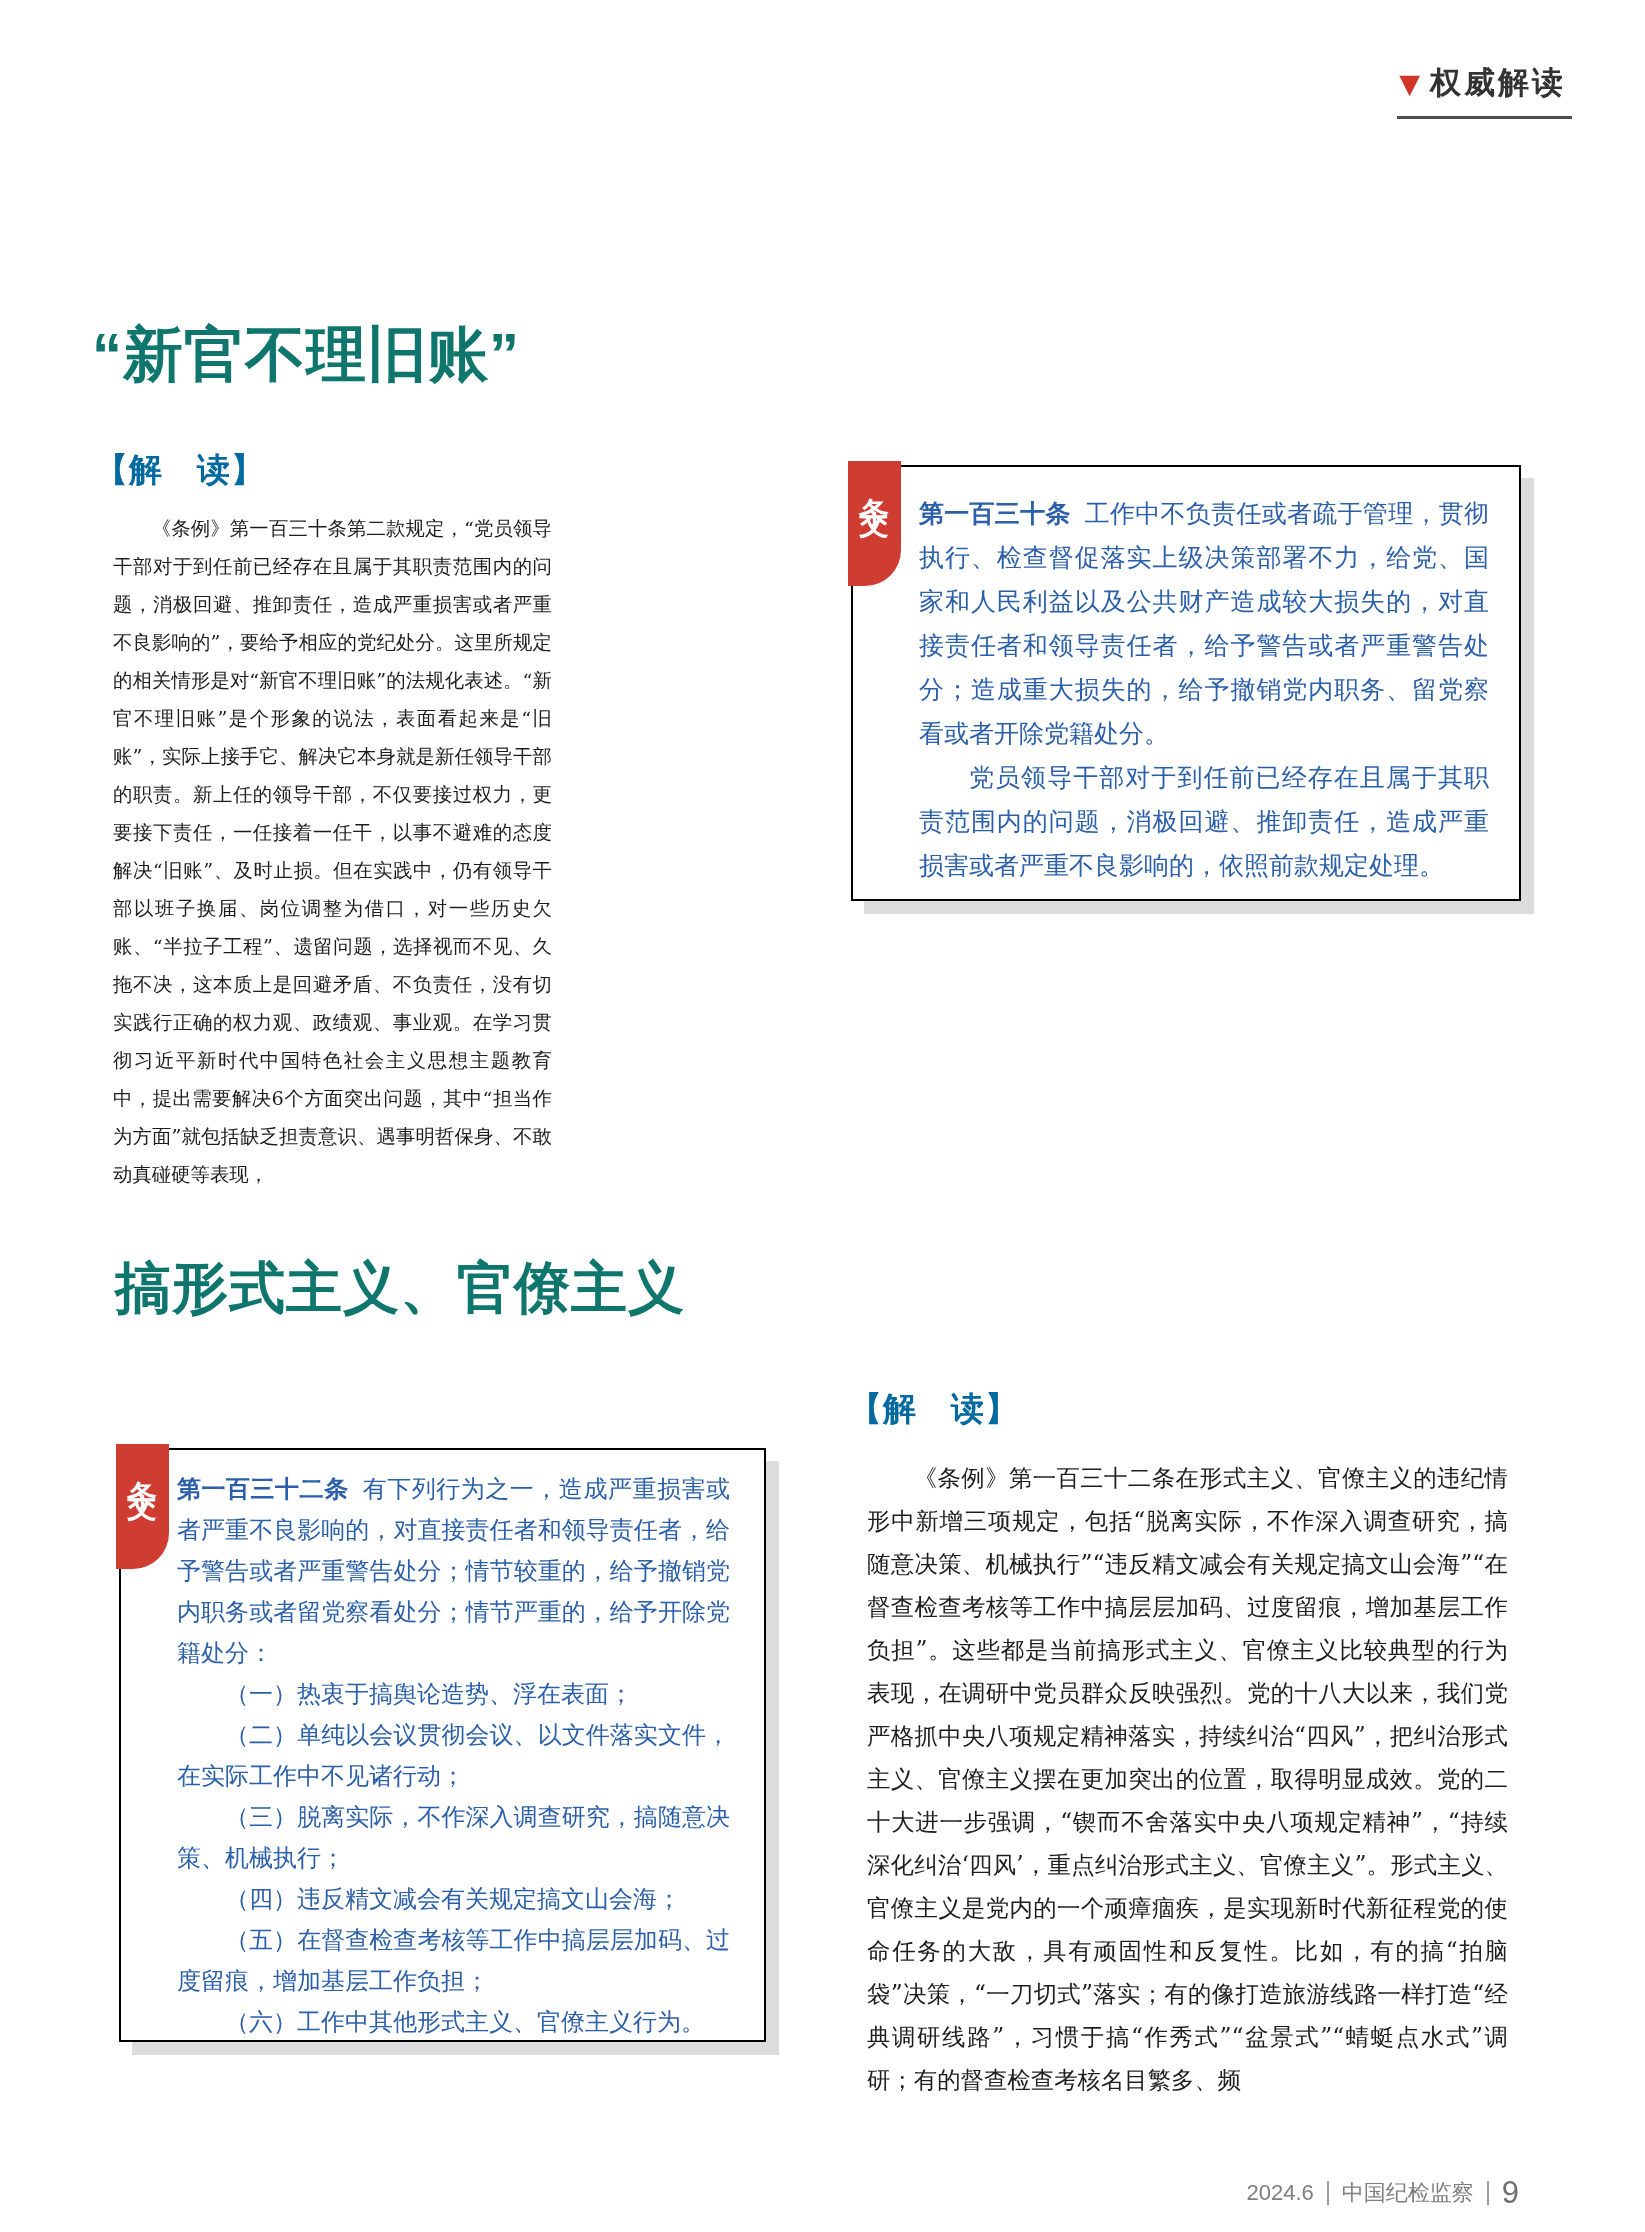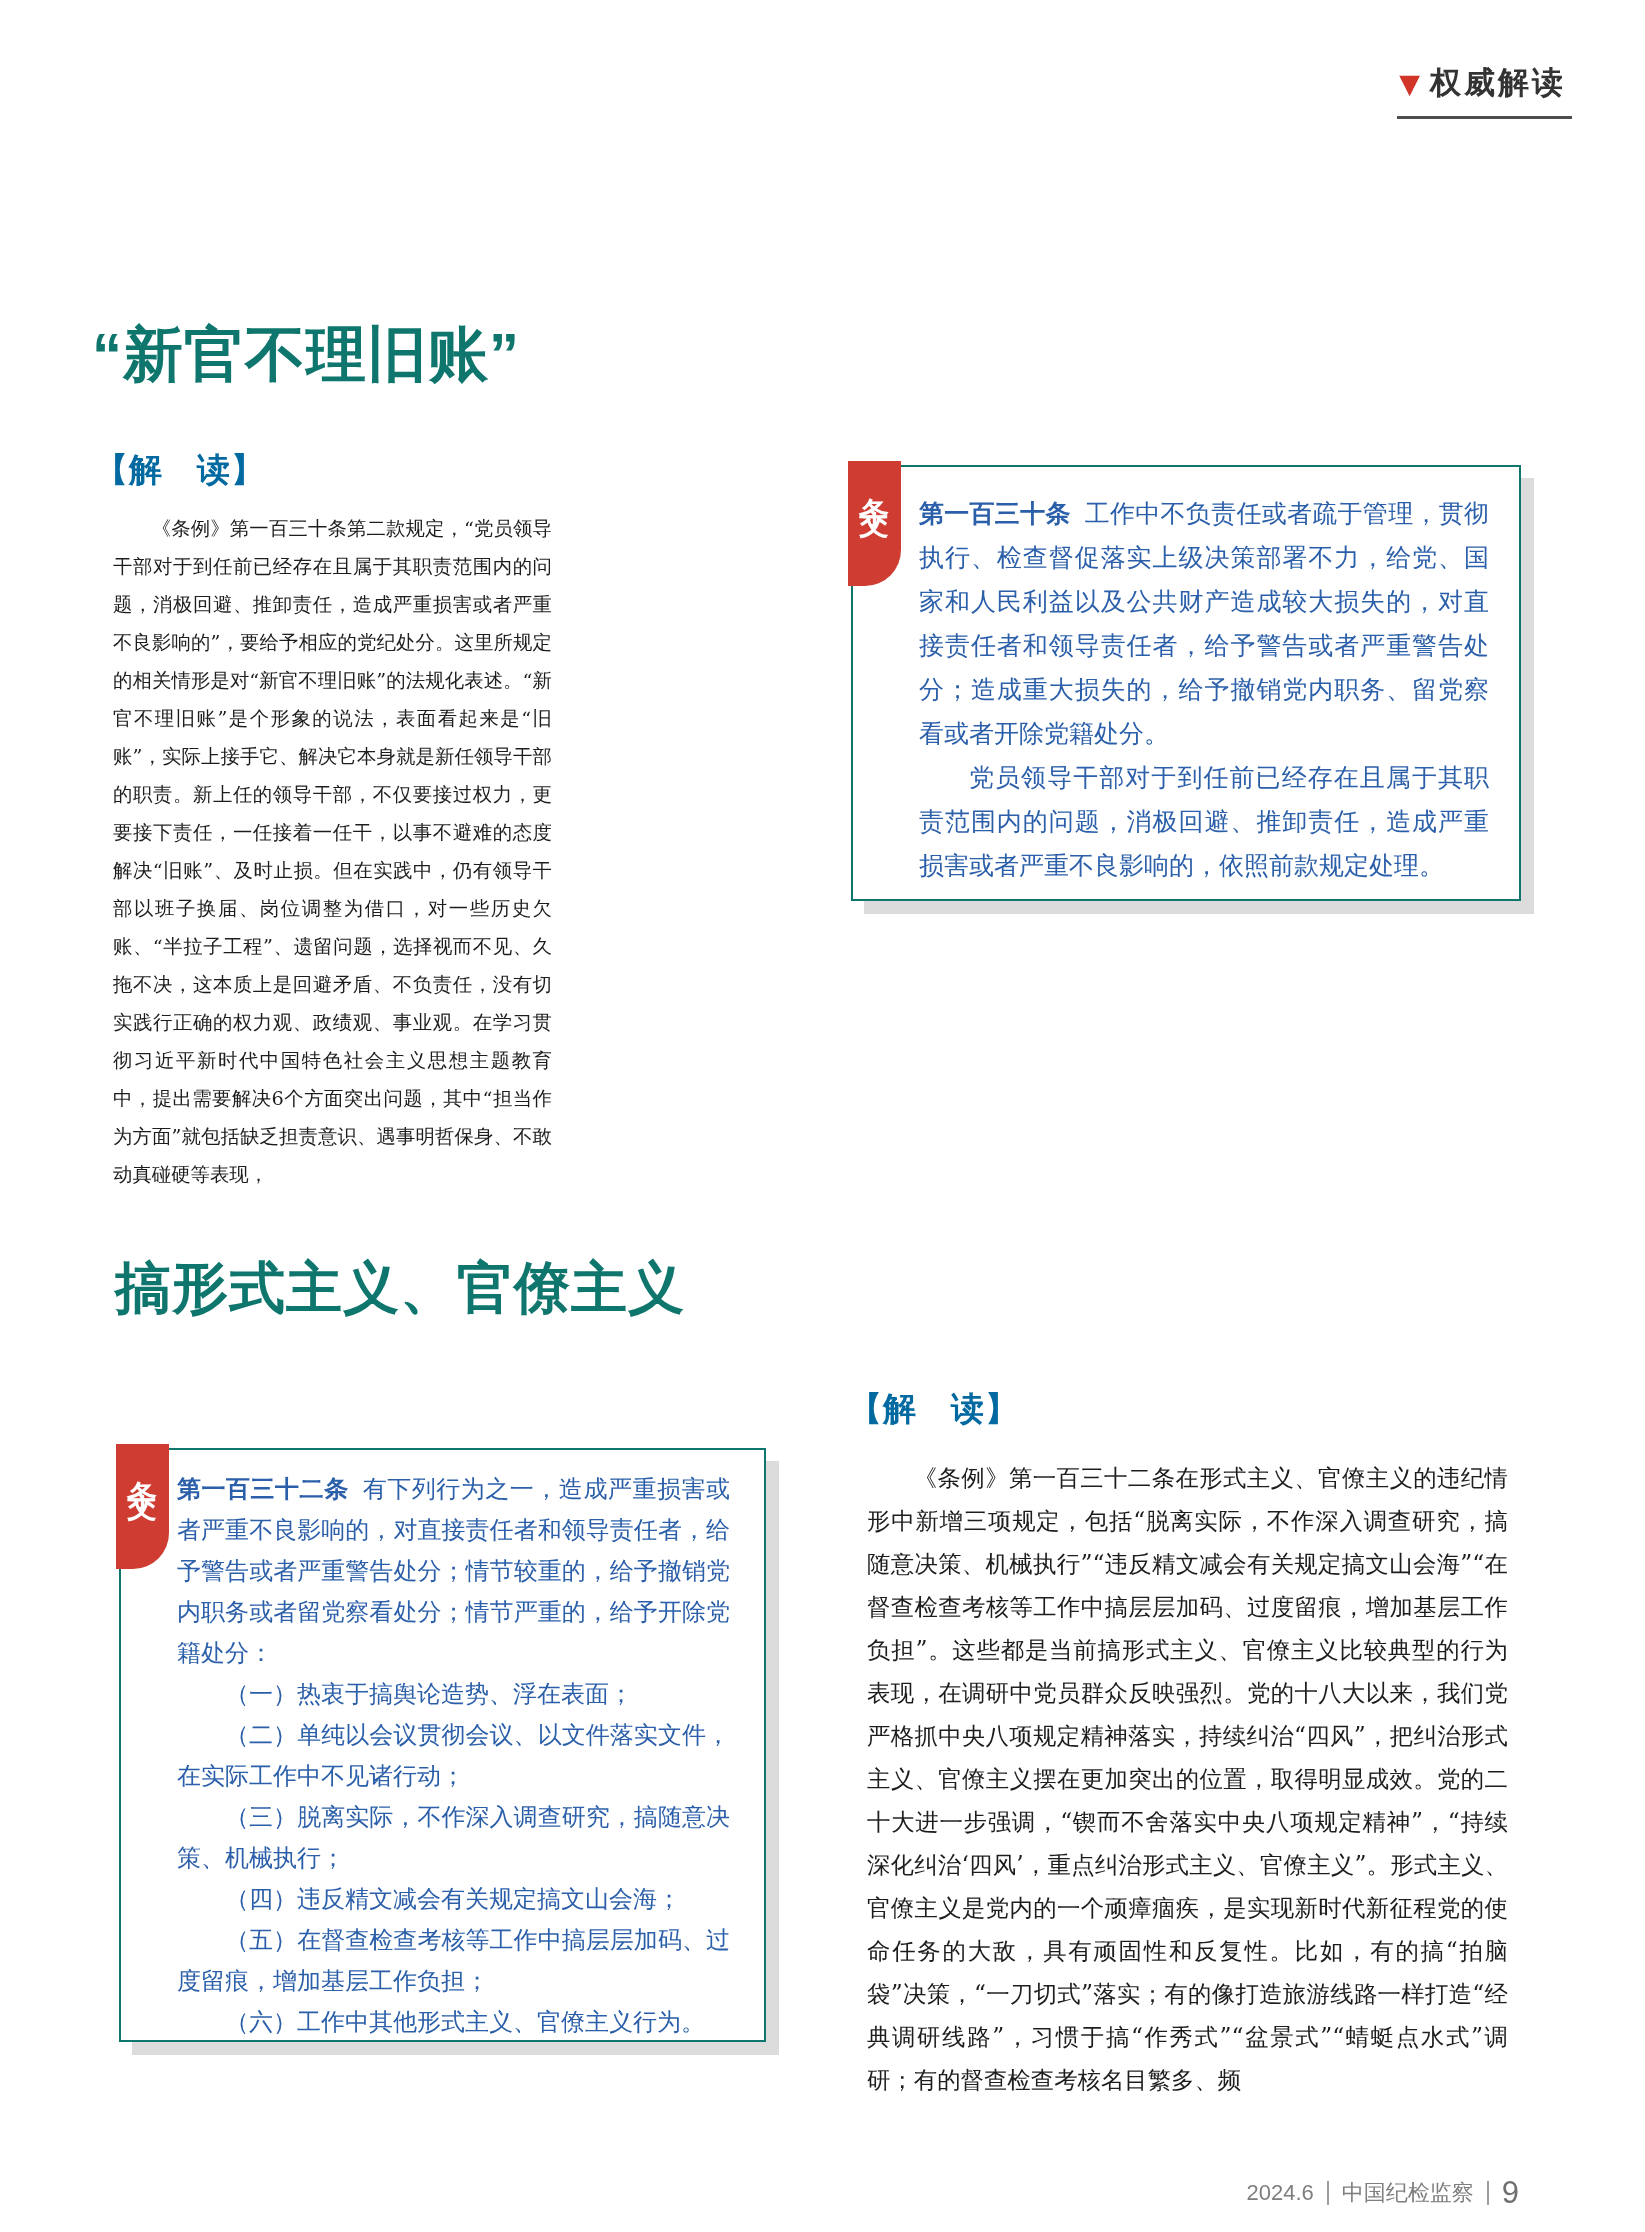--- a/index.html
+++ b/index.html
@@ -43,21 +43,21 @@
   }
   .body-col p { margin:16px; }
   .indent { text-indent:2em; }
   #leftcol1  { left:97px;  top:494px;  width:471px; font-size:19.4px; line-height:38px; }
   #rightcol1 { left:851px; top:943px;  width:673px; font-size:23.4px; line-height:44px; }
   #rightcol2 { left:851px; top:1441px; width:673px; font-size:23.4px; line-height:43px; }
 
   
   .tiaowen-box {
     position:absolute; background:#ffffff;
-    border:2px solid #0f766e; box-shadow:13px 13px 0 0 #dcdcdc;
+    border:2px solid #000000; box-shadow:13px 13px 0 0 #dcdcdc;
     box-sizing:border-box; font-family:"Liberation Sans", sans-serif;
     color:#2b5fa9; text-align:justify;
   }
   .tiaowen-box p { margin:0; }
   .p-indent { text-indent:2em; }
   .article-no { font-weight:bold; margin-right:14px; }
   #box1 { left:851px; top:465px;  width:670px; height:436px; padding:24px 30px 0 66px; font-size:25px; line-height:44px; }
   #box2 { left:119px; top:1448px; width:647px; height:594px; padding:18px 34px 0 56px; font-size:24px; line-height:41px; }
 
   

